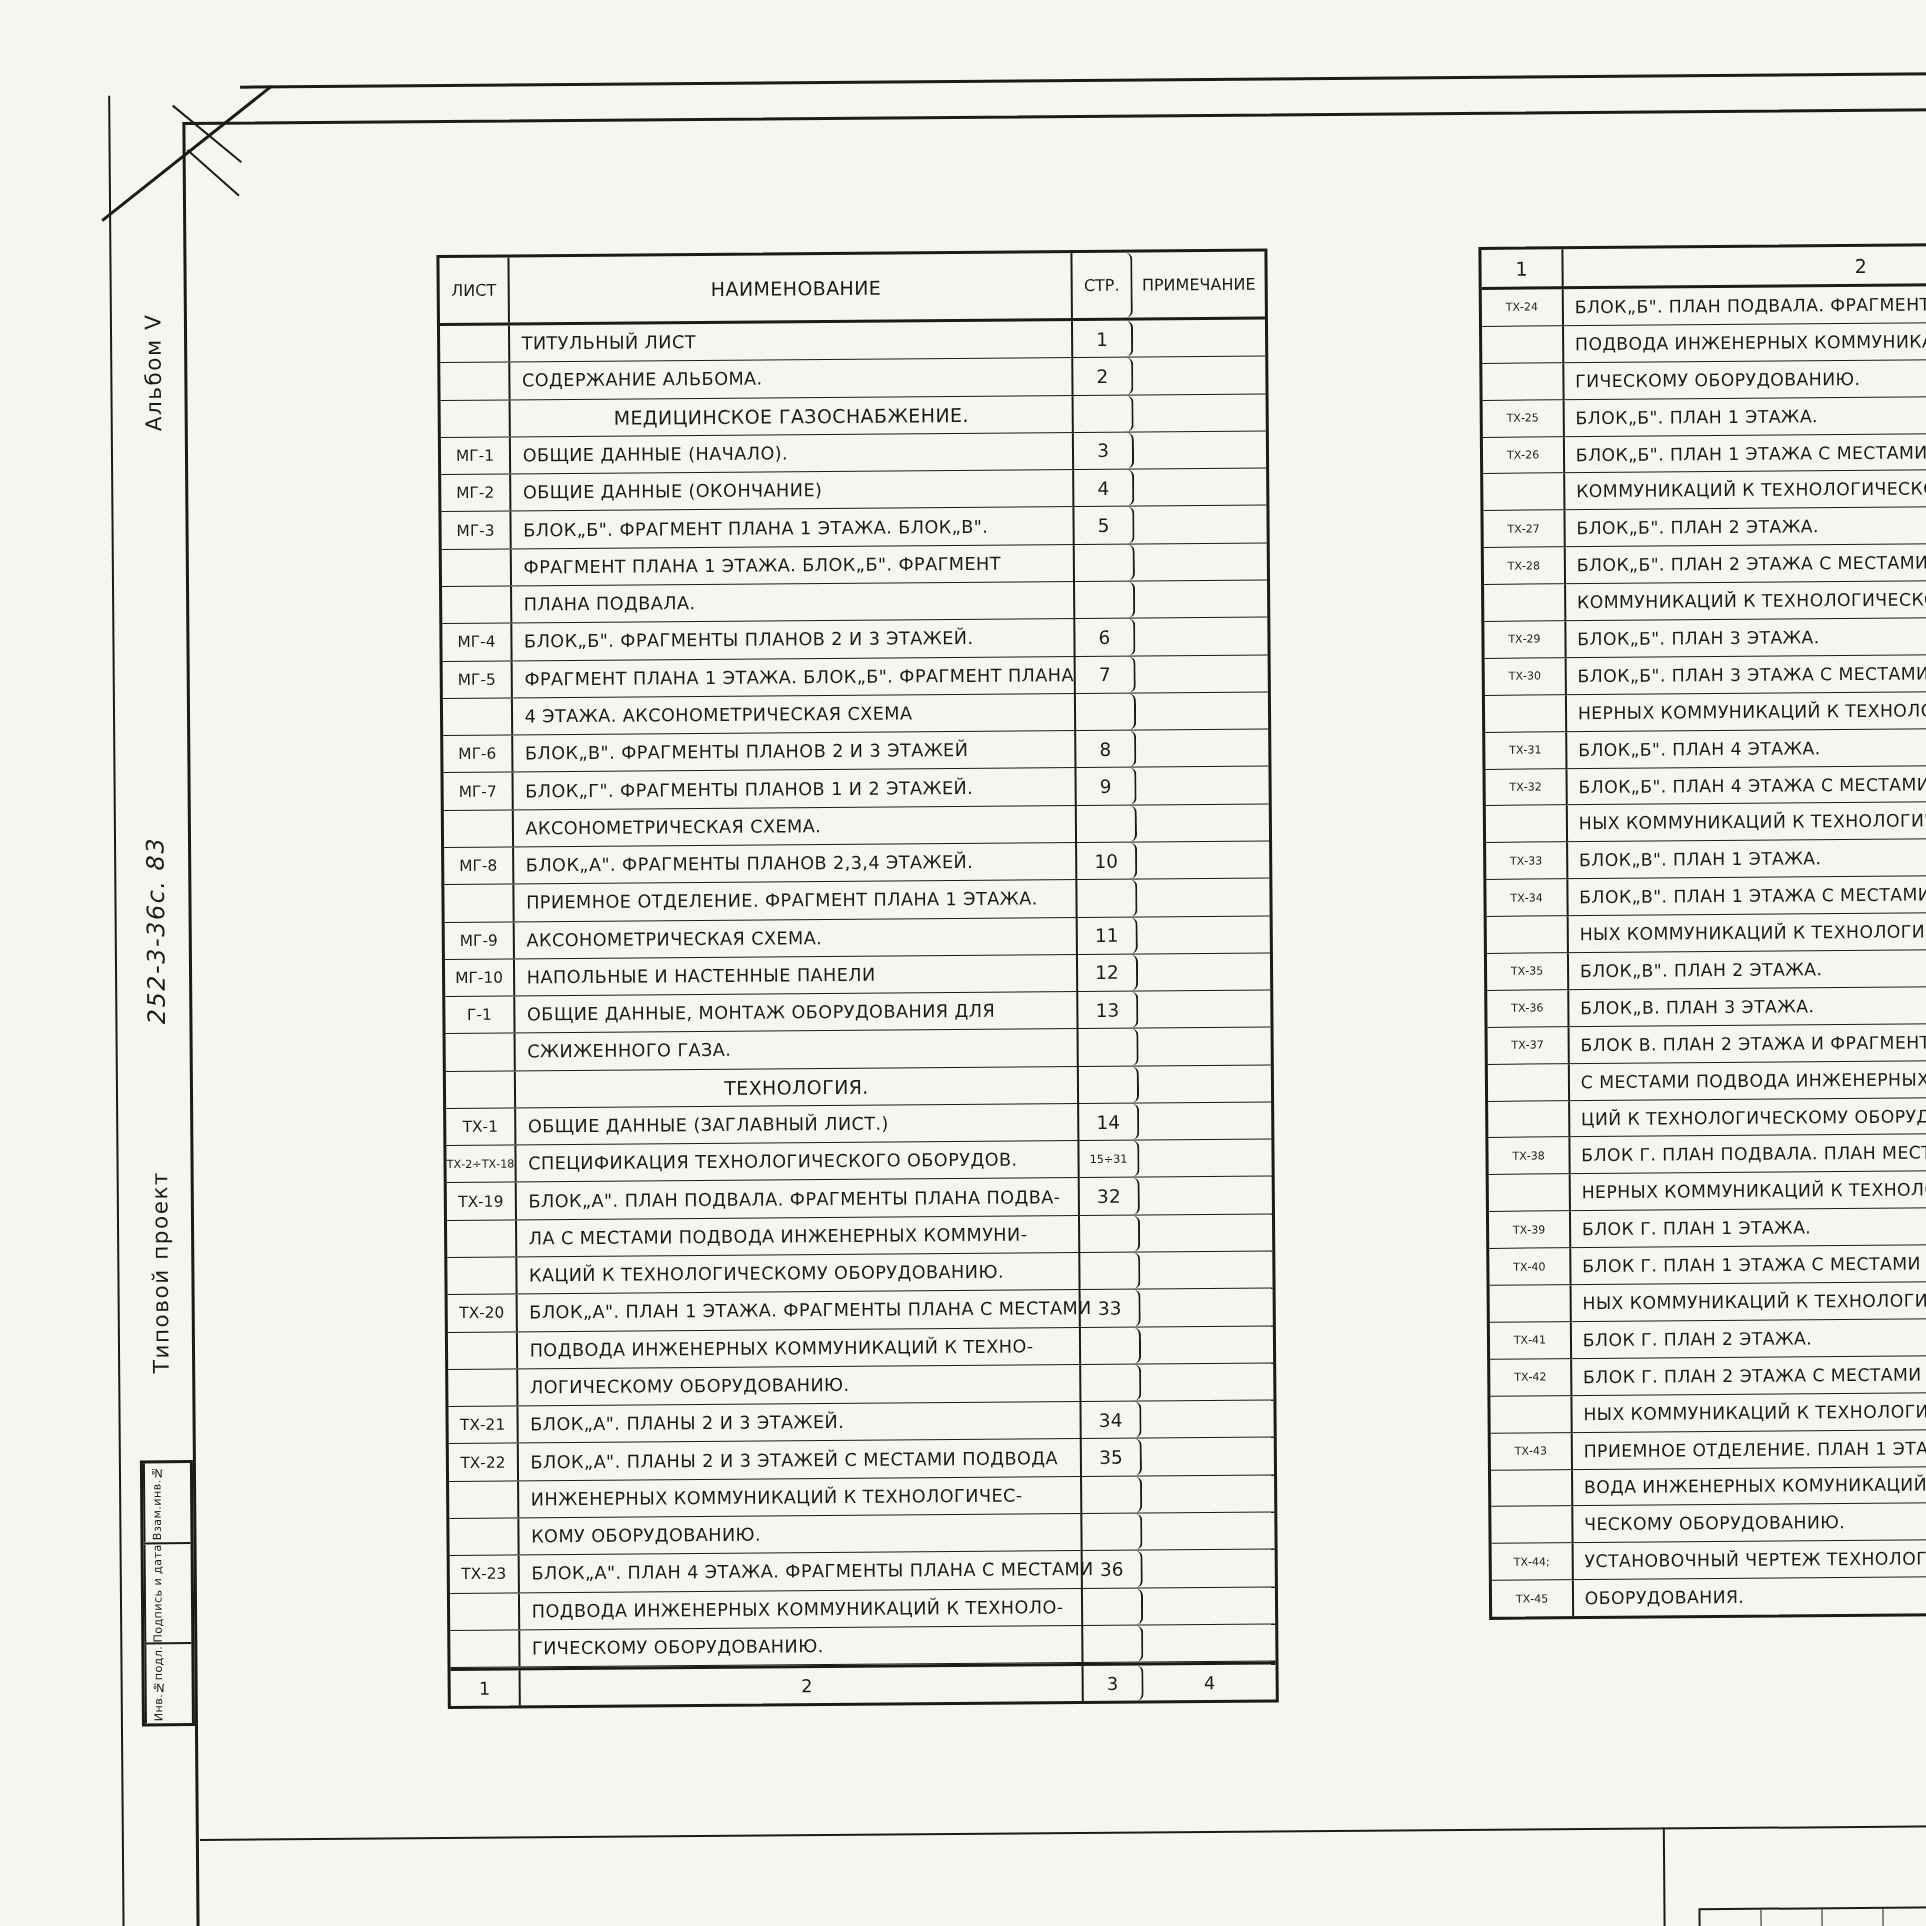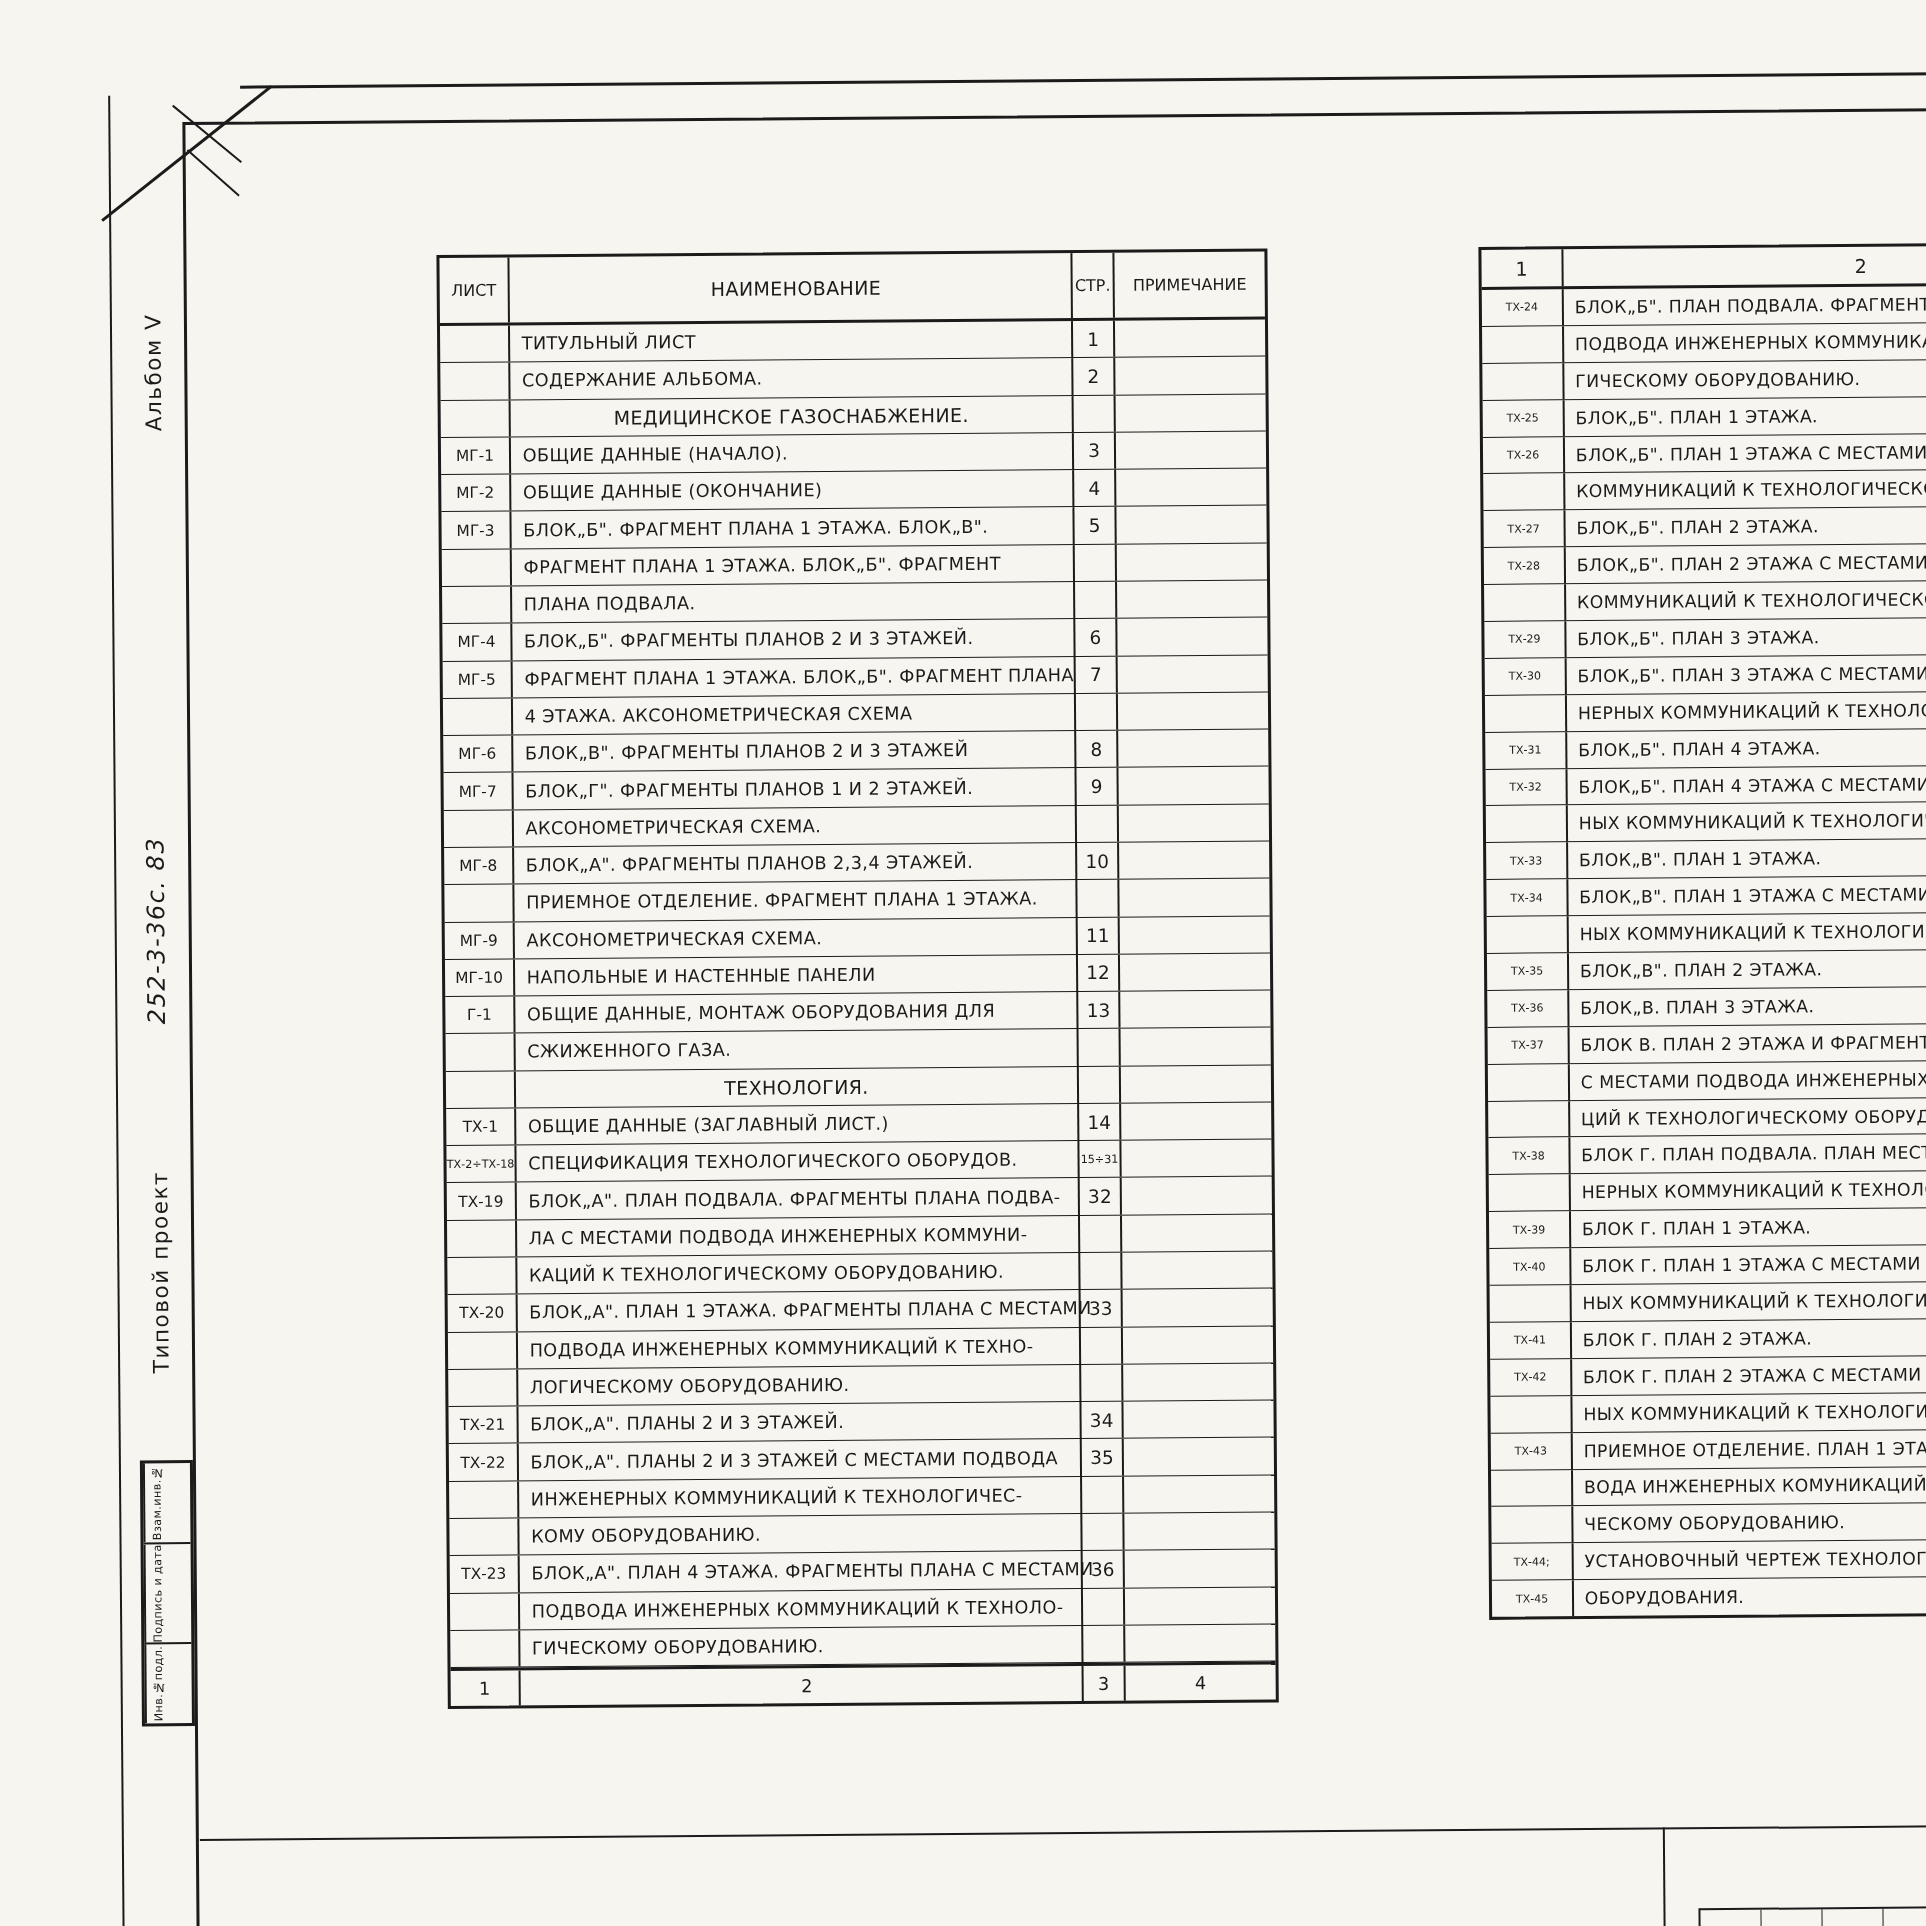--- a/index.html
+++ b/index.html
@@ -47,21 +47,21 @@
   #right-table .thead{height:37px;}
   .tfoot{flex:0 0 35px;display:flex;border-top:3.1px solid var(--ink);}
   .trow{flex:1 1 0;display:flex;border-bottom:1.9px solid var(--ink);min-height:0;}
   .trow:nth-last-child(1){border-bottom:none;}
   .c{display:flex;align-items:center;box-sizing:border-box;overflow:visible;
     white-space:nowrap;text-transform:uppercase;}
   .bdr{border-right:2.3px solid var(--ink);}
   
   .lc1{width:70px;justify-content:center;font-size:15.4px;text-align:right;}
   .lc2{width:563px;padding-left:11.6px;font-size:17.7px;letter-spacing:0.4px;}
-  .lc3{width:42px;justify-content:center;font-size:18.5px;}
+  .lc3{width:60px;justify-content:center;font-size:18.5px;border-radius:7px;}
   .lc4{flex:1;justify-content:center;}
   
   .rc1{width:82px;justify-content:center;font-size:11px;}
   .rc2{width:586px;padding-left:10.8px;font-size:17.3px;letter-spacing:0.4px;}
   .tight{font-size:11.2px !important;letter-spacing:0 !important;}
   .sec-name{justify-content:center !important;padding-left:0 !important;font-size:19px;}
   .hdr-cell{display:flex;align-items:center;justify-content:center;font-size:19px;
     box-sizing:border-box;text-transform:uppercase;}
   .hdr-small{font-size:16px;}
   .foot-num{display:flex;align-items:center;justify-content:center;font-size:17.7px;box-sizing:border-box;}

